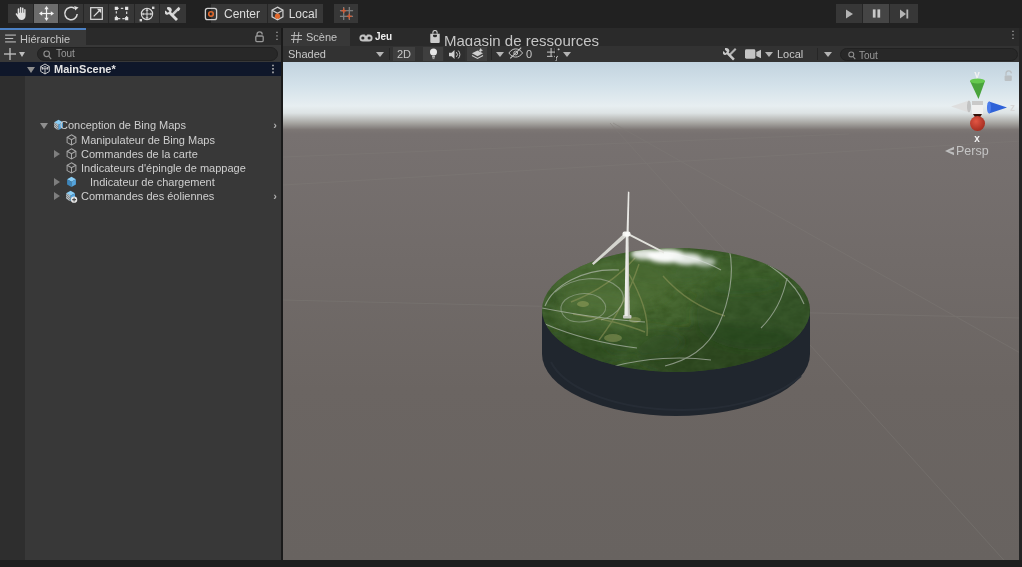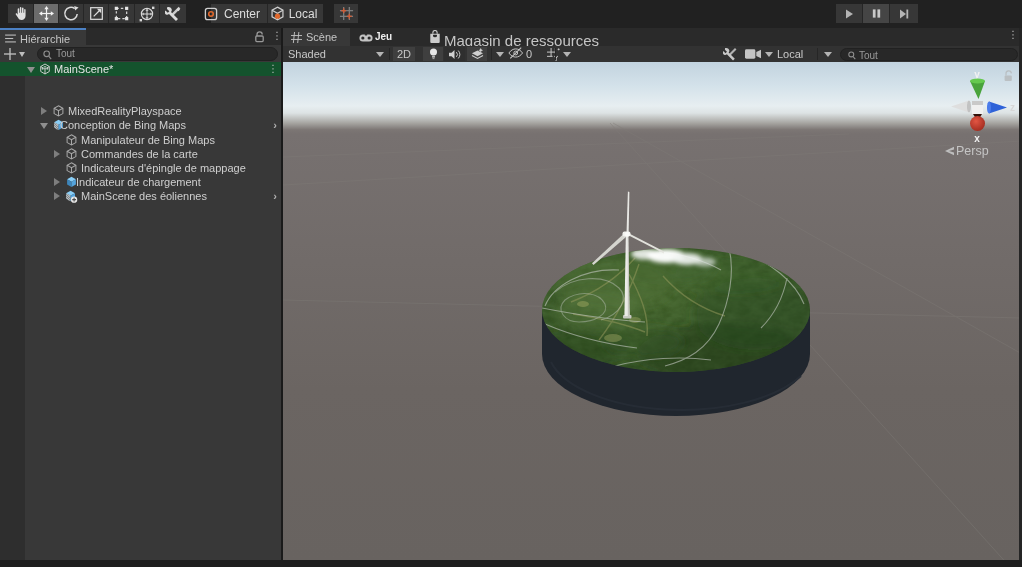--- a/index.html
+++ b/index.html
@@ -21,21 +21,21 @@
   #hiertab{position:absolute;left:0;top:0;width:86px;height:17px;background:#383838;
     border-top:2px solid #4c81c4;color:#c5c5c5;font-size:11px;line-height:14px;}
   #hiersearchrow{position:absolute;left:0;top:17px;width:281px;height:17px;background:#383838;}
   #hsearch{position:absolute;left:37px;top:1.5px;width:241px;height:14px;background:#282828;
     border:1px solid #212121;border-radius:8px;color:#999;font-size:10px;line-height:12px;padding-left:18px;}
   #tree{position:absolute;left:0;top:33px;width:281px;height:499px;overflow:hidden;}
   #gutter{position:absolute;left:0;top:47.5px;width:25px;height:484px;background:#2e2e2e;}
   .row{position:absolute;left:0;width:281px;height:14.2px;color:#cfcfcf;font-size:11px;white-space:nowrap;}
   .row span.lbl{position:absolute;top:1px;}
   .row svg{position:absolute;}
-  #mainscene{background:#14532d;color:#e4e4e4;font-weight:normal;}
+  #mainscene{background:#0f172a;color:#e4e4e4;font-weight:bold;}
   .tri{position:absolute;width:0;height:0;}
   .trid{border-left:4.5px solid transparent;border-right:4.5px solid transparent;border-top:6px solid #8f8f8f;top:5px;}
   .trir{border-top:4.5px solid transparent;border-bottom:4.5px solid transparent;border-left:6px solid #7e7e7e;top:3px;}
   .chev{position:absolute;right:4px;top:0.5px;color:#b0b0b0;font-size:11px;font-weight:bold;}
   .kebab{color:#bdbdbd;font-size:10px;letter-spacing:0;}
   
   #vdiv{left:281px;top:28px;width:2px;height:532px;background:#1a1a1a;}
   
   #scene{left:283px;top:28px;width:739px;height:532px;background:#383838;}
   #scenetabs{position:absolute;left:0;top:0;width:739px;height:18px;background:#2a2a2a;}
@@ -217,28 +217,20 @@
         <div class="tri trid" style="left:27px;"></div>
         <svg width="12" height="12" viewBox="0 0 14 14" style="left:39px;top:1px;">
             <path fill="none" stroke="#d2d2d2" stroke-width="1.1" d="M7 1.2l5 2.9v5.8l-5 2.9-5-2.9V4.1z"></path>
             <path fill="none" stroke="#d2d2d2" stroke-width="1.1" d="M2 4.1l5 2.9 5-2.9M7 7v5.8"></path>
             <path fill="#d2d2d2" d="M7 3.4l1.8 1.05L7 5.5 5.2 4.45z" opacity="0.9"></path>
             <path fill="#d2d2d2" d="M3.2 5.1L5 6.2v2.1L3.2 7.2zM10.8 5.1L9 6.2v2.1l1.8-1.1z" opacity="0.9"></path>
           </svg>
         <span class="lbl" style="left:54px;">MainScene*</span>
         <span class="kebab" style="position:absolute;left:268px;top:1px;">⋮</span>
       </div>
-      <div class="row" style="top:43.1px;">
-        <div class="tri trir" style="left:41px;"></div>
-        <svg width="11" height="12" viewBox="0 0 12 13" style="left:53px;top:1px;">
-            <path fill="none" stroke="#a8a8a8" stroke-width="1.1" d="M6 .8l4.8 2.7v5.8L6 12 1.2 9.3V3.5z"></path>
-            <path fill="none" stroke="#a8a8a8" stroke-width="1.1" d="M1.2 3.5L6 6.2l4.8-2.7M6 6.2V12"></path>
-          </svg>
-        <span class="lbl" style="left:68px;">MixedRealityPlayspace</span>
-      </div>
       <div class="row" style="top:57.3px;">
         <div class="tri trid" style="left:40px;"></div>
         <svg width="11" height="12" viewBox="0 0 12 13" style="left:53px;top:1px;">
             <path fill="#89cdf5" d="M6 .8l4.8 2.7L6 6.2 1.2 3.5z"></path>
             <path fill="#bdc3c6" d="M1.2 3.5L6 6.2V12L1.2 9.3z"></path>
             <g stroke="#6a7074" stroke-width="0.9">
               <line x1="1.4" y1="4.6" x2="5.6" y2="8.6"></line>
               <line x1="1.4" y1="6.8" x2="5.6" y2="10.8"></line>
               <line x1="1.4" y1="9" x2="4" y2="11.5"></line>
             </g>
@@ -269,37 +261,37 @@
           </svg>
         <span class="lbl" style="left:81px;">Commandes de la carte</span>
       </div>
       <div class="row" style="top:114.1px;">
         <div class="tri trir" style="left:54px;"></div>
         <svg width="11" height="12" viewBox="0 0 12 13" style="left:66px;top:1px;">
             <path fill="#89cdf5" d="M6 .8l4.8 2.7L6 6.2 1.2 3.5z"></path>
             <path fill="#3d85ba" d="M1.2 3.5L6 6.2V12L1.2 9.3z"></path>
             <path fill="#54a4dd" d="M10.8 3.5L6 6.2V12l4.8-2.7z"></path>
           </svg>
-        <span class="lbl" style="left:76px;">Indicateur de chargement</span>
+        <span class="lbl" style="left:90px;">Indicateur de chargement</span>
       </div>
       <div class="row" style="top:128.3px;">
         <div class="tri trir" style="left:54px;"></div>
         <svg width="13" height="13" viewBox="0 0 14 14" style="left:65px;top:1px;">
             <path fill="#89cdf5" d="M6 .8l4.8 2.7L6 6.2 1.2 3.5z"></path>
             <path fill="#bdc3c6" d="M1.2 3.5L6 6.2V12L1.2 9.3z"></path>
             <g stroke="#6a7074" stroke-width="0.9">
               <line x1="1.4" y1="4.6" x2="5.6" y2="8.6"></line>
               <line x1="1.4" y1="6.8" x2="5.6" y2="10.8"></line>
               <line x1="1.4" y1="9" x2="4" y2="11.5"></line>
             </g>
             <path fill="#54a4dd" d="M10.8 3.5L6 6.2V12l4.8-2.7z"></path>
             <circle cx="9.8" cy="10.4" r="3.4" fill="#e8e8e8"></circle>
             <path fill="#4a4a4a" d="M9.2 8.4h1.2v1.4h1.4V11h-1.4v1.4H9.2V11H7.8V9.8h1.4z"></path>
           </svg>
-        <span class="lbl" style="left:81px;">MainScene des éoliennes</span>
+        <span class="lbl" style="left:81px;">Commandes des éoliennes</span>
         <span class="chev">›</span>
       </div>
     </div>
     <div id="gutter"></div>
   </div>
   <div class="abs" id="vdiv"></div>
 
   <div class="abs" id="scene">
     <div id="scenetabs"></div>
     <div id="stab1">

